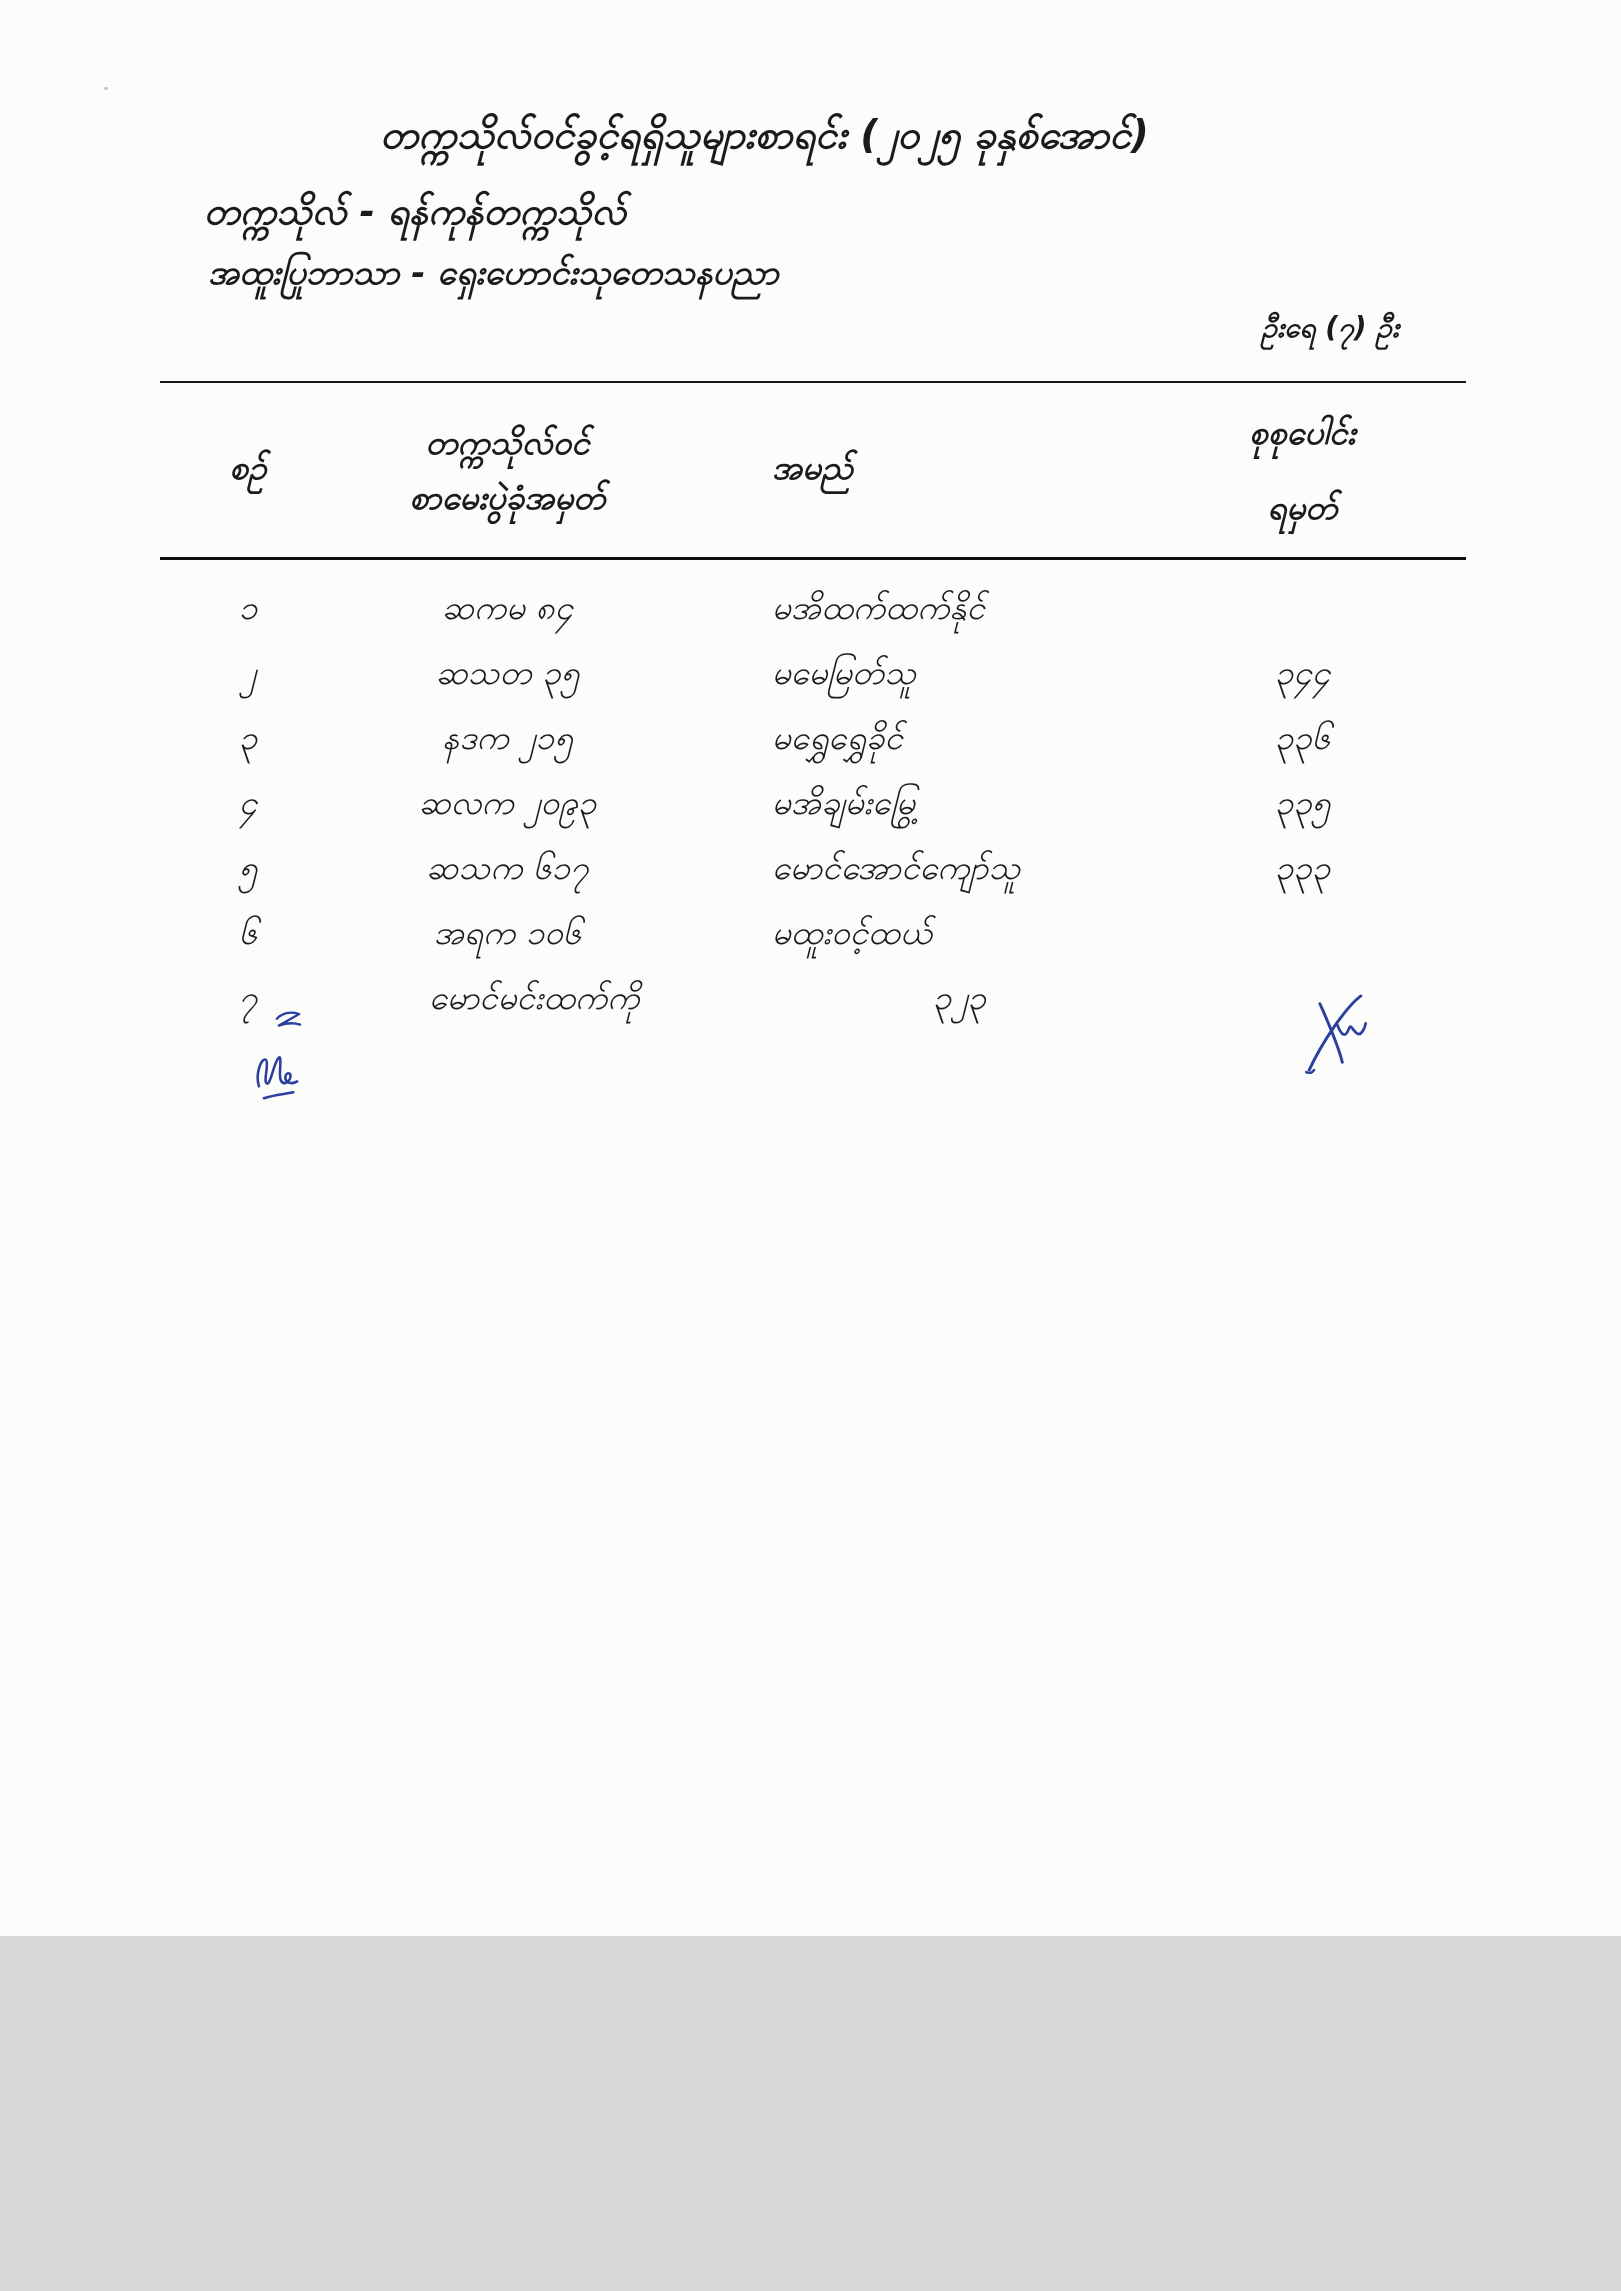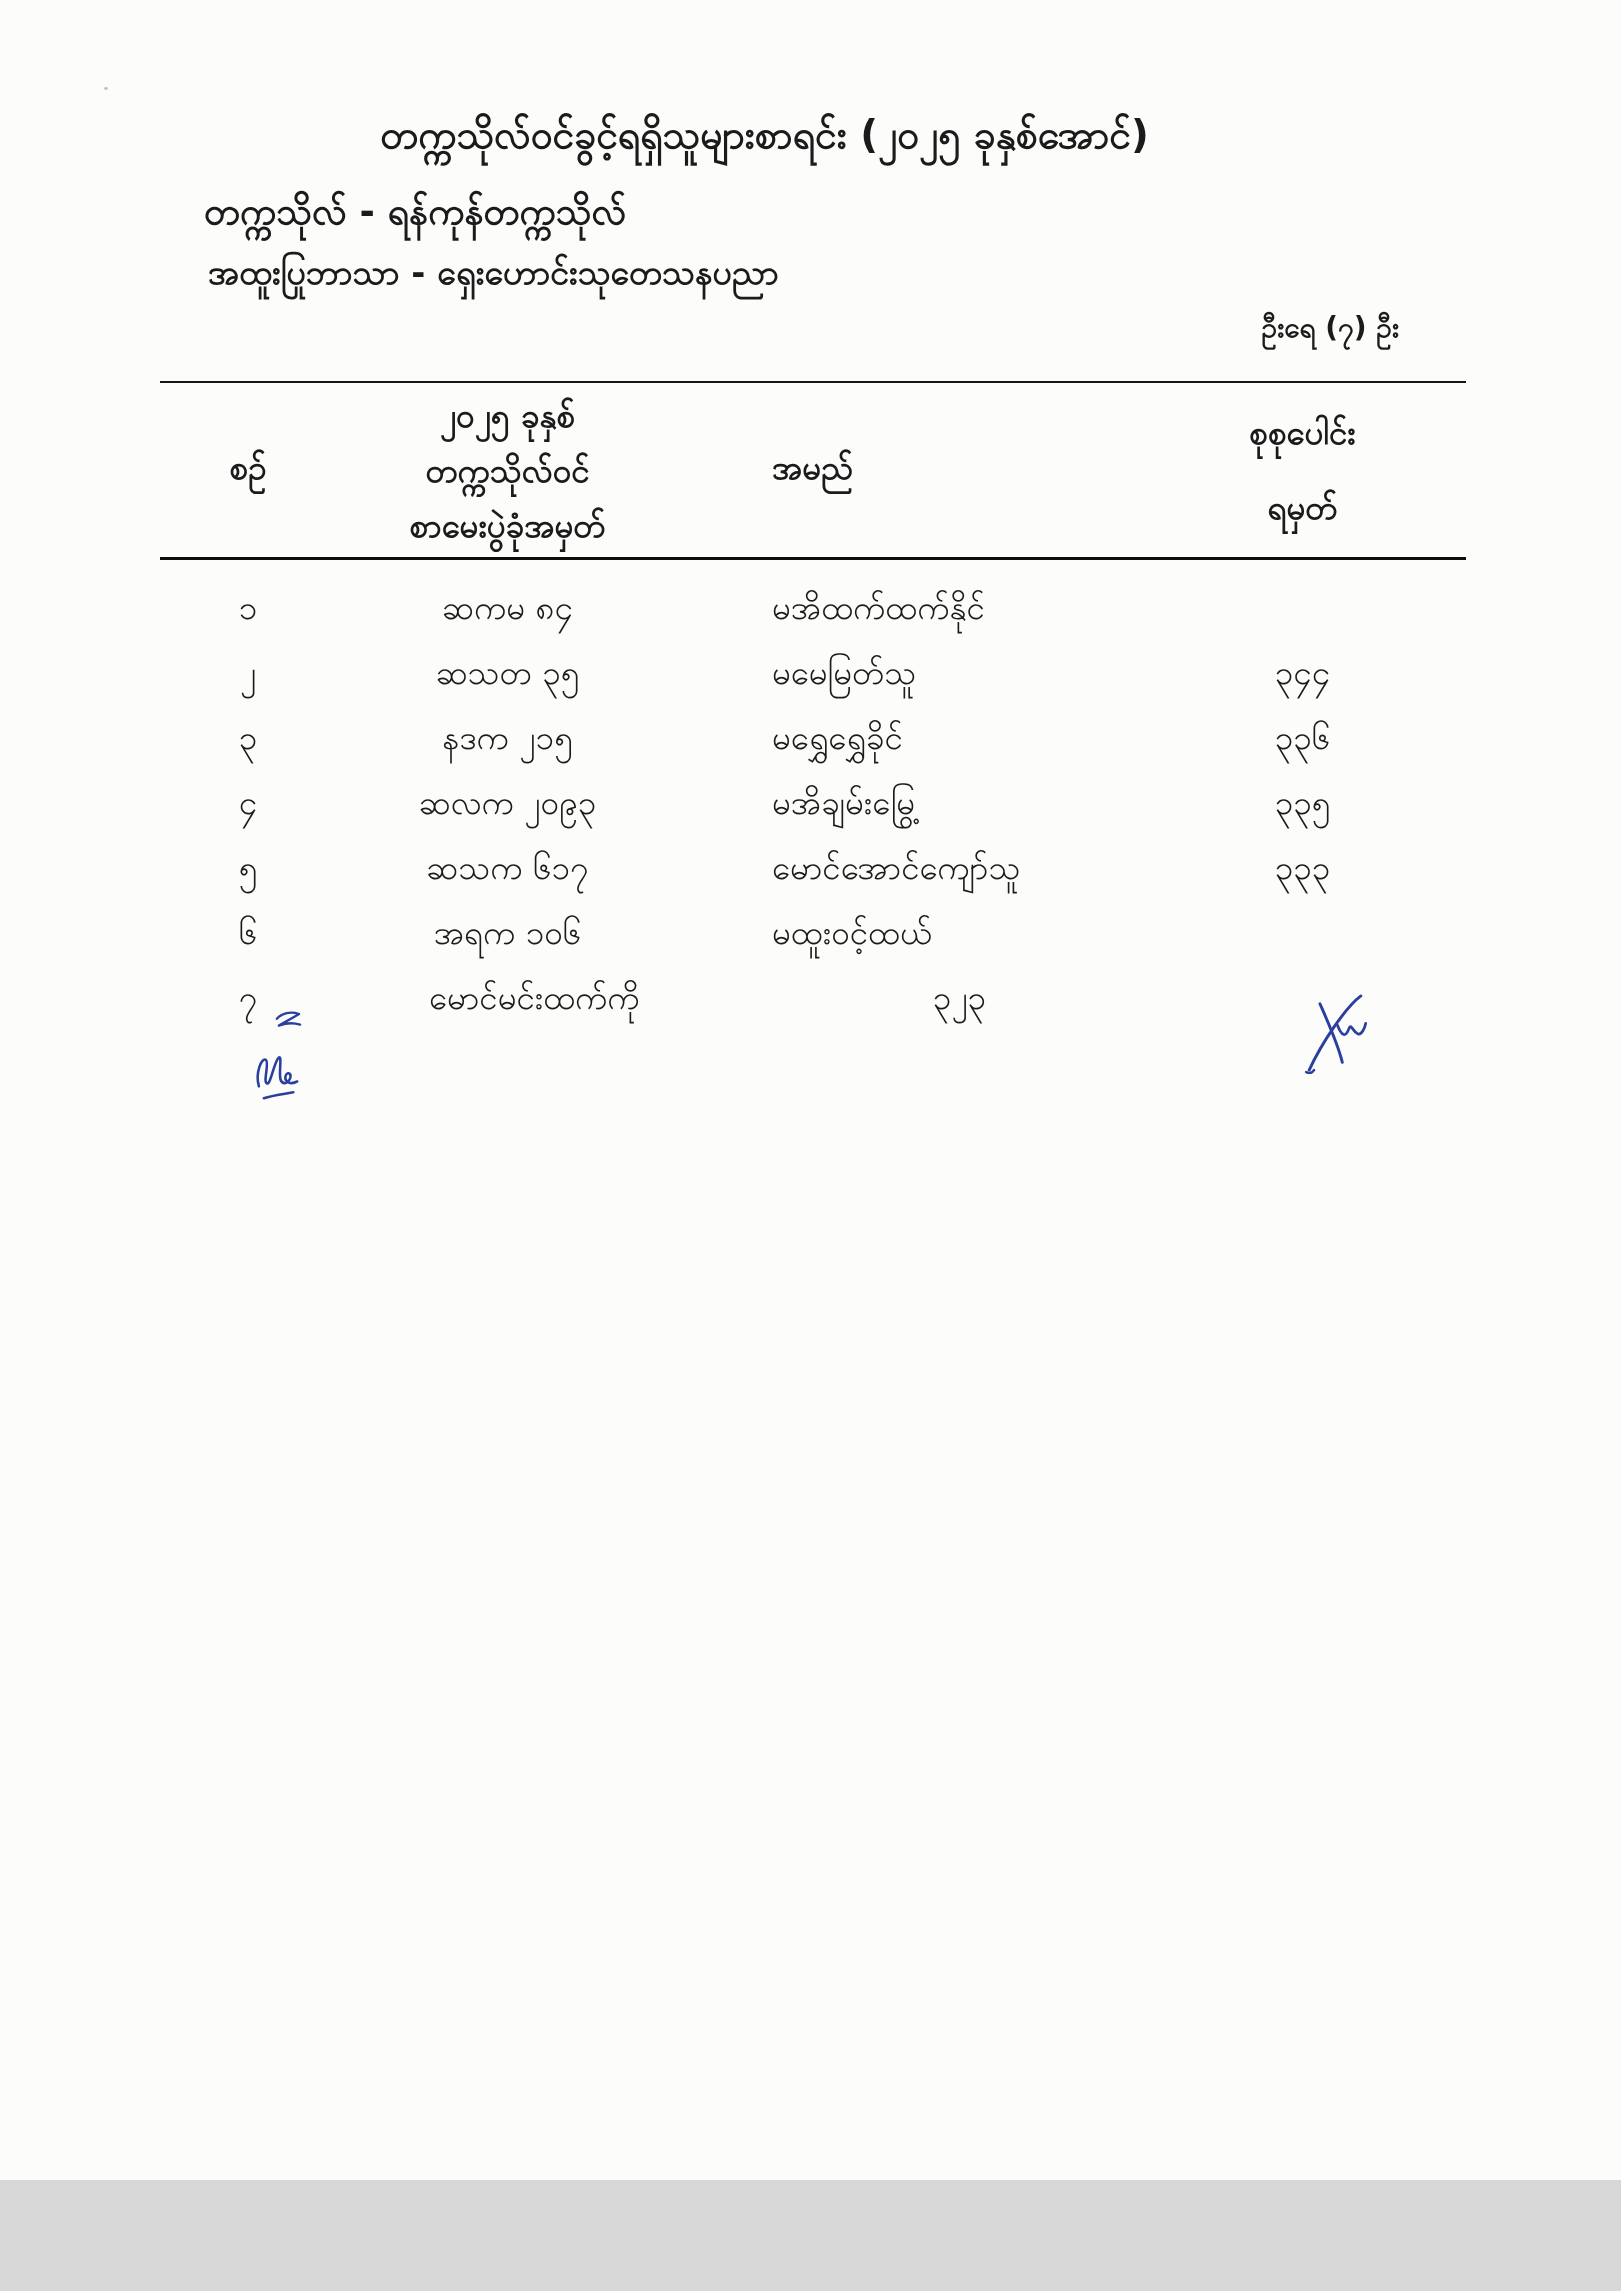--- a/index.html
+++ b/index.html
@@ -1,23 +1,24 @@
 <!DOCTYPE html>
 <html><head>
 <meta charset="utf-8">
 <style>
   html,body { margin:0; padding:0; background:#d8d8d8; }
   .page {
     position:relative;
-    width:1621px; height:2180px;
+    width:1621px; height:1936px;
     margin:0 auto;
     background:#fcfcfb;
     font-family:"DejaVu Sans", sans-serif;
     color:#1b1b1b;
     overflow:hidden;
+    font-style:italic;
   }
   .speck { position:absolute; left:104px; top:87px; width:3.9px; height:2.9px; background:#c2c2c2; border-radius:50%; }
 
   .doc-title {
     position:absolute; left:59px; top:108px; width:1411px;
     text-align:center; font-size:39px; font-weight:700; line-height:1.4;
   }
   .sub-university {
     position:absolute; left:204px; top:178px;
     font-size:37px; font-weight:700; line-height:1.4;margin-top:8px;
@@ -63,21 +64,20 @@
 
   <div class="doc-title">တက္ကသိုလ်ဝင်ခွင့်ရရှိသူများစာရင်း (၂၀၂၅ ခုနှစ်အောင်)</div>
   <div class="sub-university">တက္ကသိုလ် - ရန်ကုန်တက္ကသိုလ်</div>
   <div class="sub-major">အထူးပြုဘာသာ - ရှေးဟောင်းသုတေသနပညာ</div>
   <div class="count-note">ဦးရေ (၇) ဦး</div>
 
   <div class="admission-table">
     <div class="thead">
       <div class="th-no">စဉ်</div>
       <div class="th-roll">
-        <div>၂၀၂၅ ခုနှစ်</div>
         <div>တက္ကသိုလ်ဝင်</div>
         <div>စာမေးပွဲခုံအမှတ်</div>
       </div>
       <div class="th-name">အမည်</div>
       <div class="th-total">
         <div>စုစုပေါင်း</div>
         <div>ရမှတ်</div>
       </div>
     </div>
 

